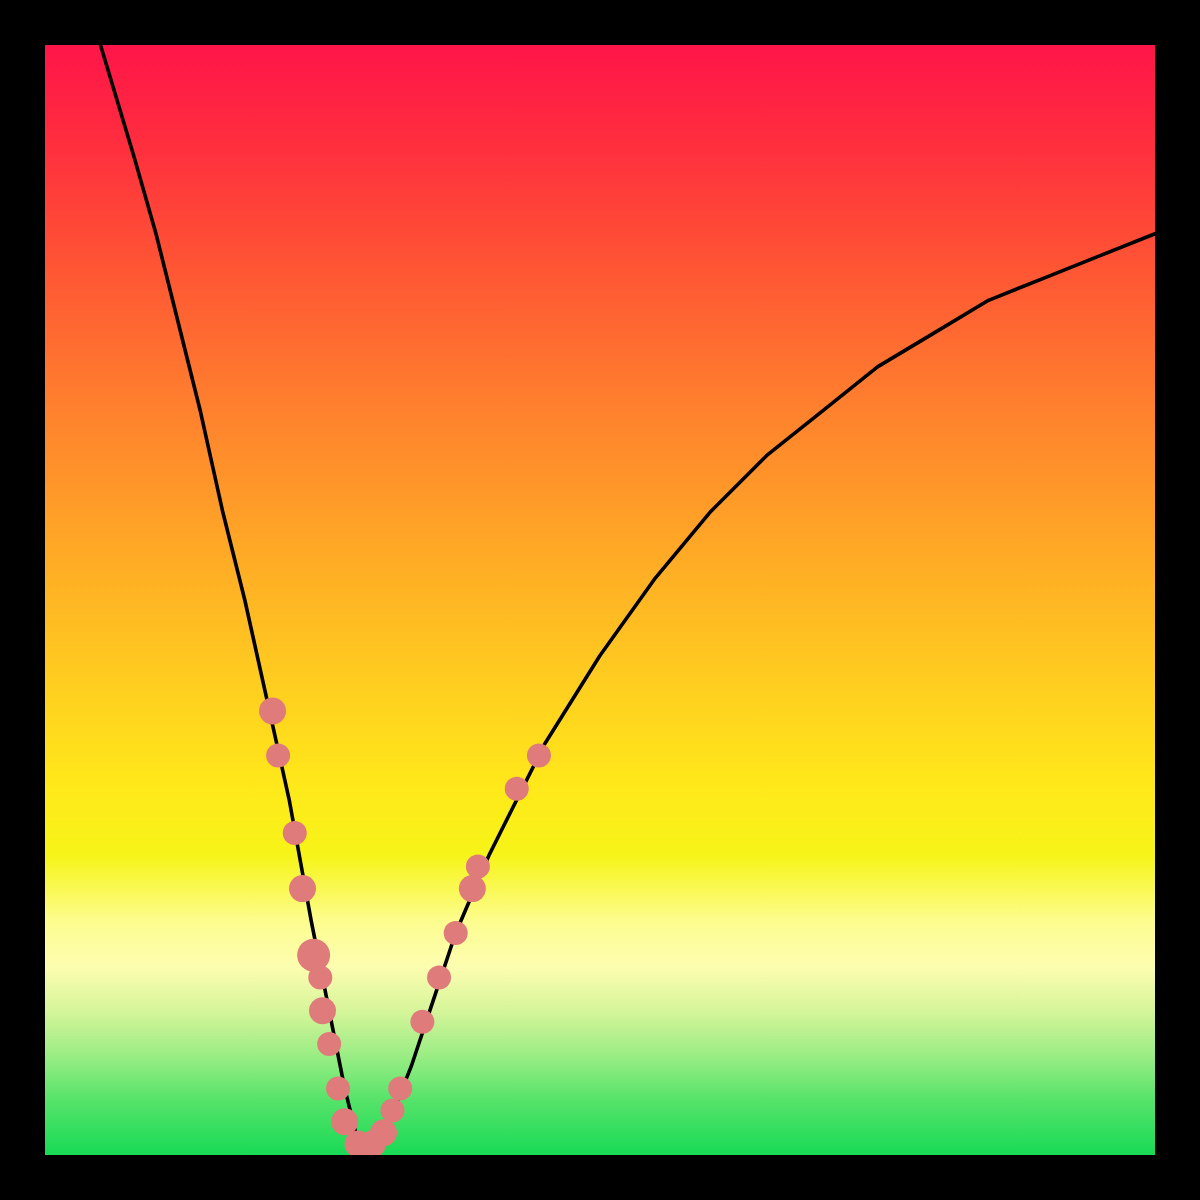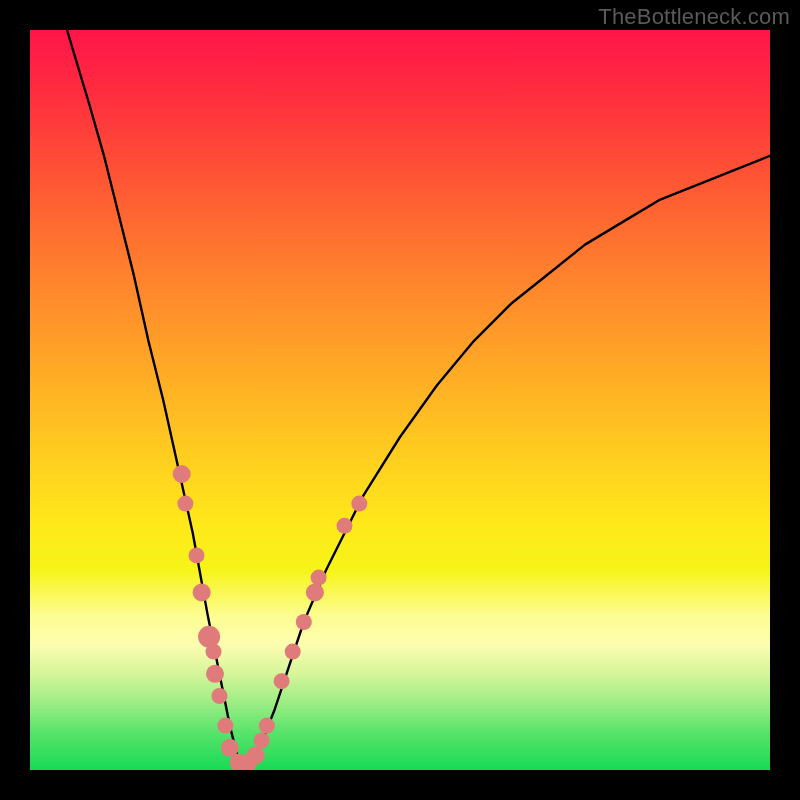--- a/index.html
+++ b/index.html
@@ -88,15 +88,14 @@
           <circle cx="262.70" cy="621.60" r="8" fill="#e07b7b" stroke="#d86f6f" stroke-width="0"></circle>
           <circle cx="273.80" cy="592.00" r="8" fill="#e07b7b" stroke="#d86f6f" stroke-width="0"></circle>
           <circle cx="284.90" cy="562.40" r="9" fill="#e07b7b" stroke="#d86f6f" stroke-width="0"></circle>
           <circle cx="288.60" cy="547.60" r="8" fill="#e07b7b" stroke="#d86f6f" stroke-width="0"></circle>
           <circle cx="314.50" cy="495.80" r="8" fill="#e07b7b" stroke="#d86f6f" stroke-width="0"></circle>
           <circle cx="329.30" cy="473.60" r="8" fill="#e07b7b" stroke="#d86f6f" stroke-width="0"></circle>
         </g>
     </svg>
   </div>
 
-  <div class="watermark">TheBottleneck.com</div>
 
 </div>
 
 </body></html>

